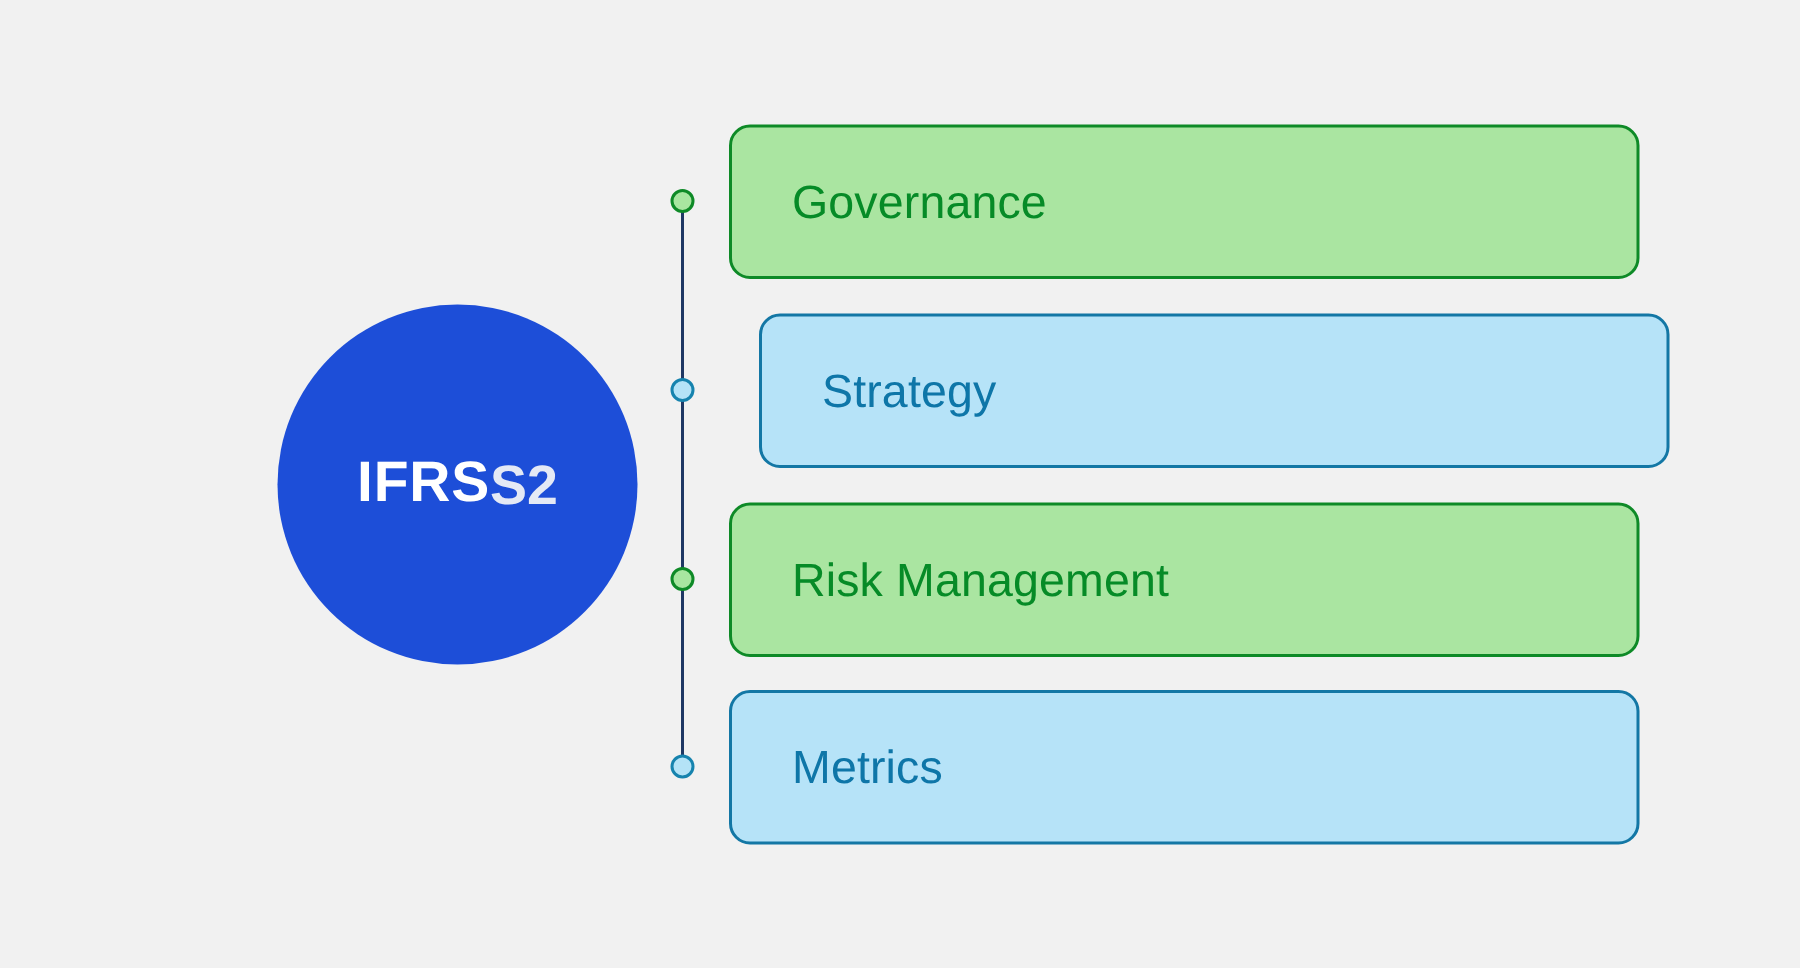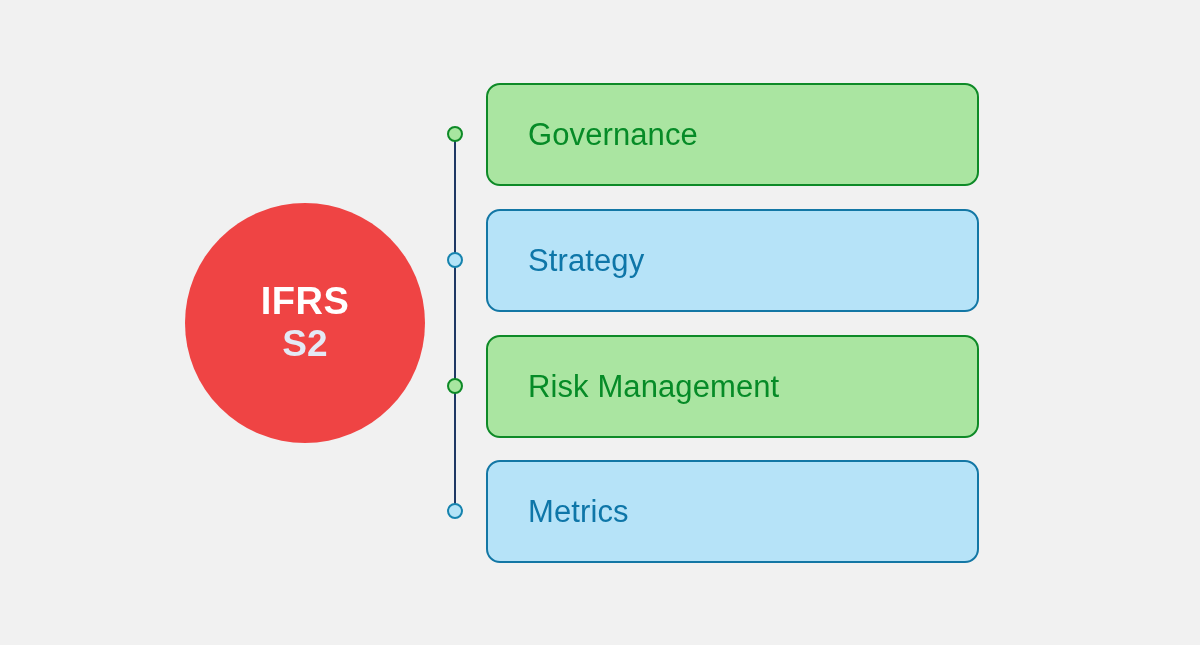--- a/index.html
+++ b/index.html
@@ -20,23 +20,22 @@
   }
 
   
   .core-circle {
     position: absolute;
     left: 185px;
     top: 203px;
     width: 240px;
     height: 240px;
     border-radius: 50%;
-    background: #ef4444;
+    background: #1d4ed8;
     display: flex;
-    flex-direction: column;
     align-items: center;
     justify-content: center;
     box-sizing: border-box;
   }
   .core-line-1 {
     font-size: 38px;
     font-weight: bold;
     color: #ffffff;
     letter-spacing: 0.5px;
     line-height: 1.05;
@@ -76,21 +75,21 @@
   }
   .node-dot.blue {
     border-color: #1683ae;
     background: #b4e3f7;
   }
 
   
   .pillar {
     position: absolute;
     left: 486px;
-    width: 493px;
+    width: 607px;
     height: 103px;
     border-radius: 14px;
     box-sizing: border-box;
     border-width: 2px;
     border-style: solid;
     display: flex;
     align-items: center;
     padding-left: 40px;
   }
   .pillar.green {
@@ -124,21 +123,21 @@
 
   <div class="node-dot green" style="top:134px;"></div>
   <div class="node-dot blue" style="top:260px;"></div>
   <div class="node-dot green" style="top:386px;"></div>
   <div class="node-dot blue" style="top:511px;"></div>
 
   <div class="pillar green" style="top:83px;">
     <span class="pillar-label">Governance</span>
   </div>
 
-  <div class="pillar blue" style="top:209px;">
+  <div class="pillar blue" style="top:209px;margin-left:20px;">
     <span class="pillar-label">Strategy</span>
   </div>
 
   <div class="pillar blue" style="top:460px;">
     <span class="pillar-label">Metrics</span>
   </div>
 
   <div class="pillar green" style="top:335px;">
     <span class="pillar-label">Risk Management</span>
   </div>

